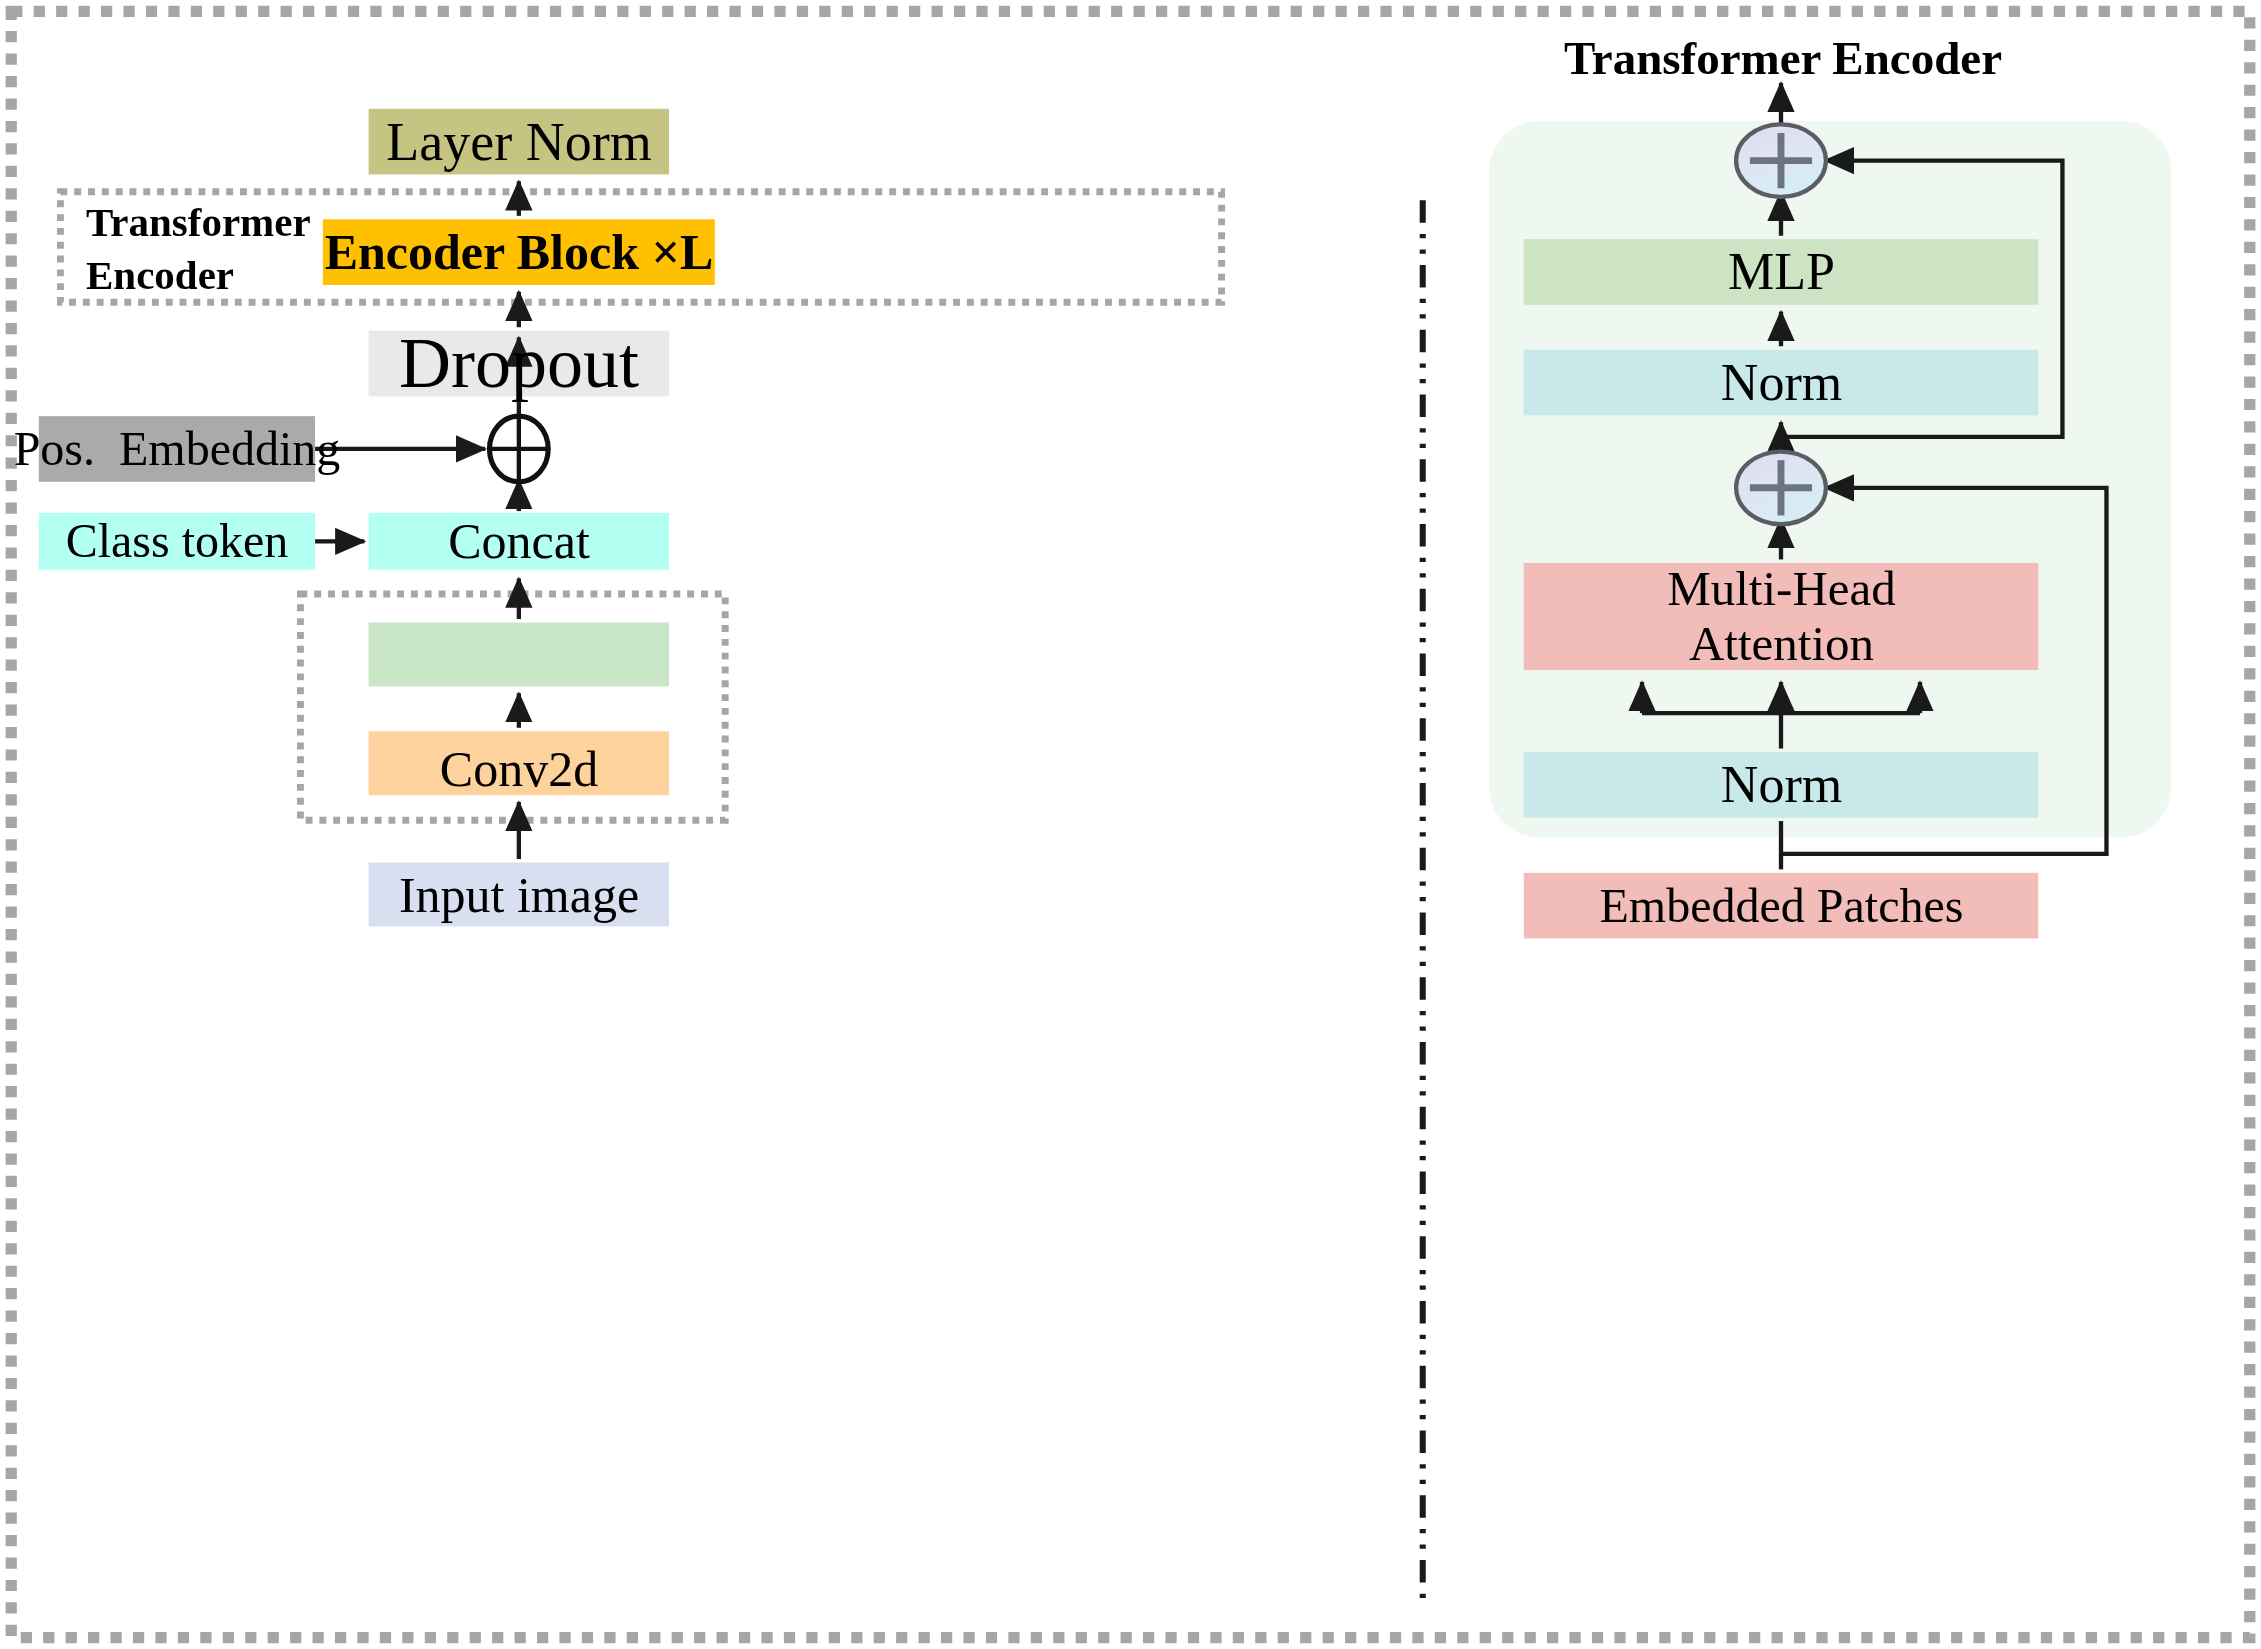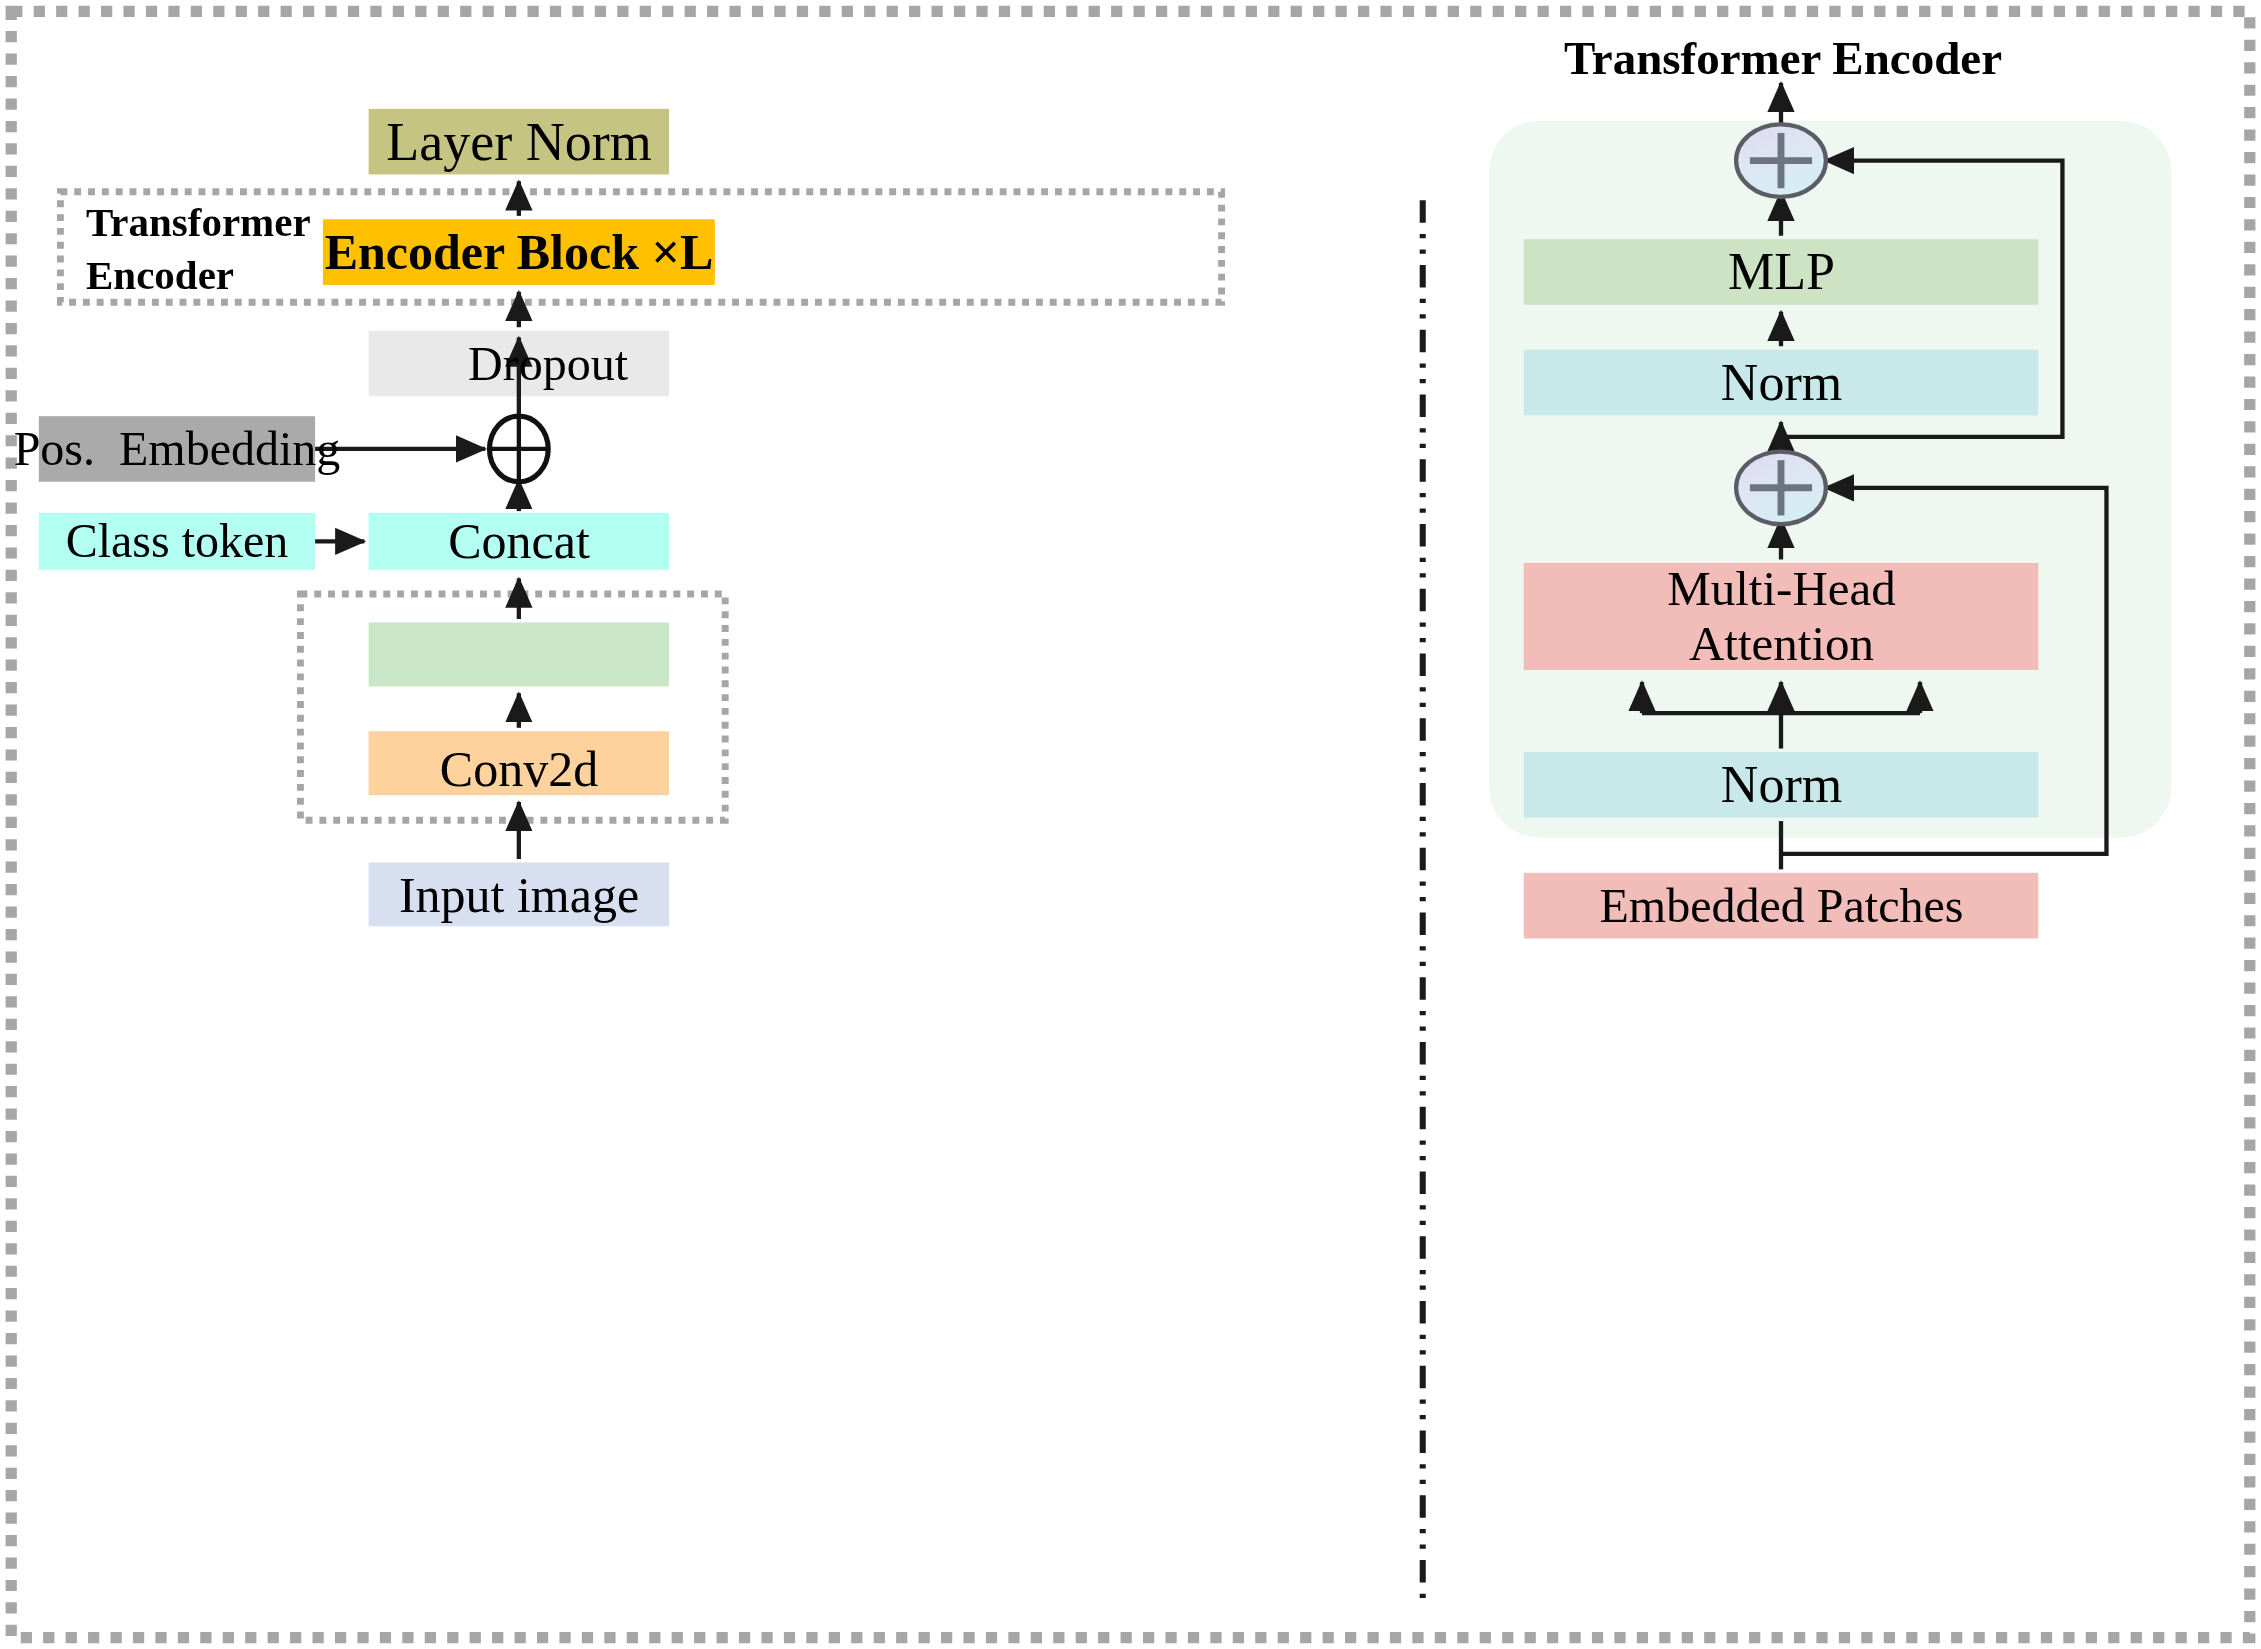--- a/index.html
+++ b/index.html
@@ -110,21 +110,21 @@
   <div class="lbl serifb" style="left:323px;top:219px;width:392px;height:66px;font-size:50px;">
     <span>Encoder Block ×L</span>
   </div>
 
   <div class="lbl serifb" style="left:86px;top:204px;width:285px;height:90px;flex-direction:column;
               align-items:flex-start;justify-content:center;font-size:41px;line-height:1.3;">
     <span>Transformer</span>
     <span>Encoder</span>
   </div>
 
-  <div class="lbl serif" style="left:369px;top:331px;width:300px;height:66px;font-size:48px;padding-left:29px;">Dropout</div>
+  <div class="lbl serif" style="left:369px;top:331px;width:300px;height:66px;font-size:72px;">Dropout</div>
 
   <div class="lbl serif" style="left:39px;top:416px;width:276px;height:66px;font-size:48px;">Pos.  Embedding</div>
 
   <div class="lbl serif" style="left:39px;top:513px;width:276px;height:57px;font-size:48px;border-radius:13px;">Class token</div>
 
   <div class="lbl serif" style="left:369px;top:513px;width:300px;height:57px;font-size:50px;">Concat</div>
 
 
   <div class="lbl serif" style="left:369px;top:731px;width:300px;height:76px;font-size:50px;border-radius:29px;">Conv2d</div>
 

